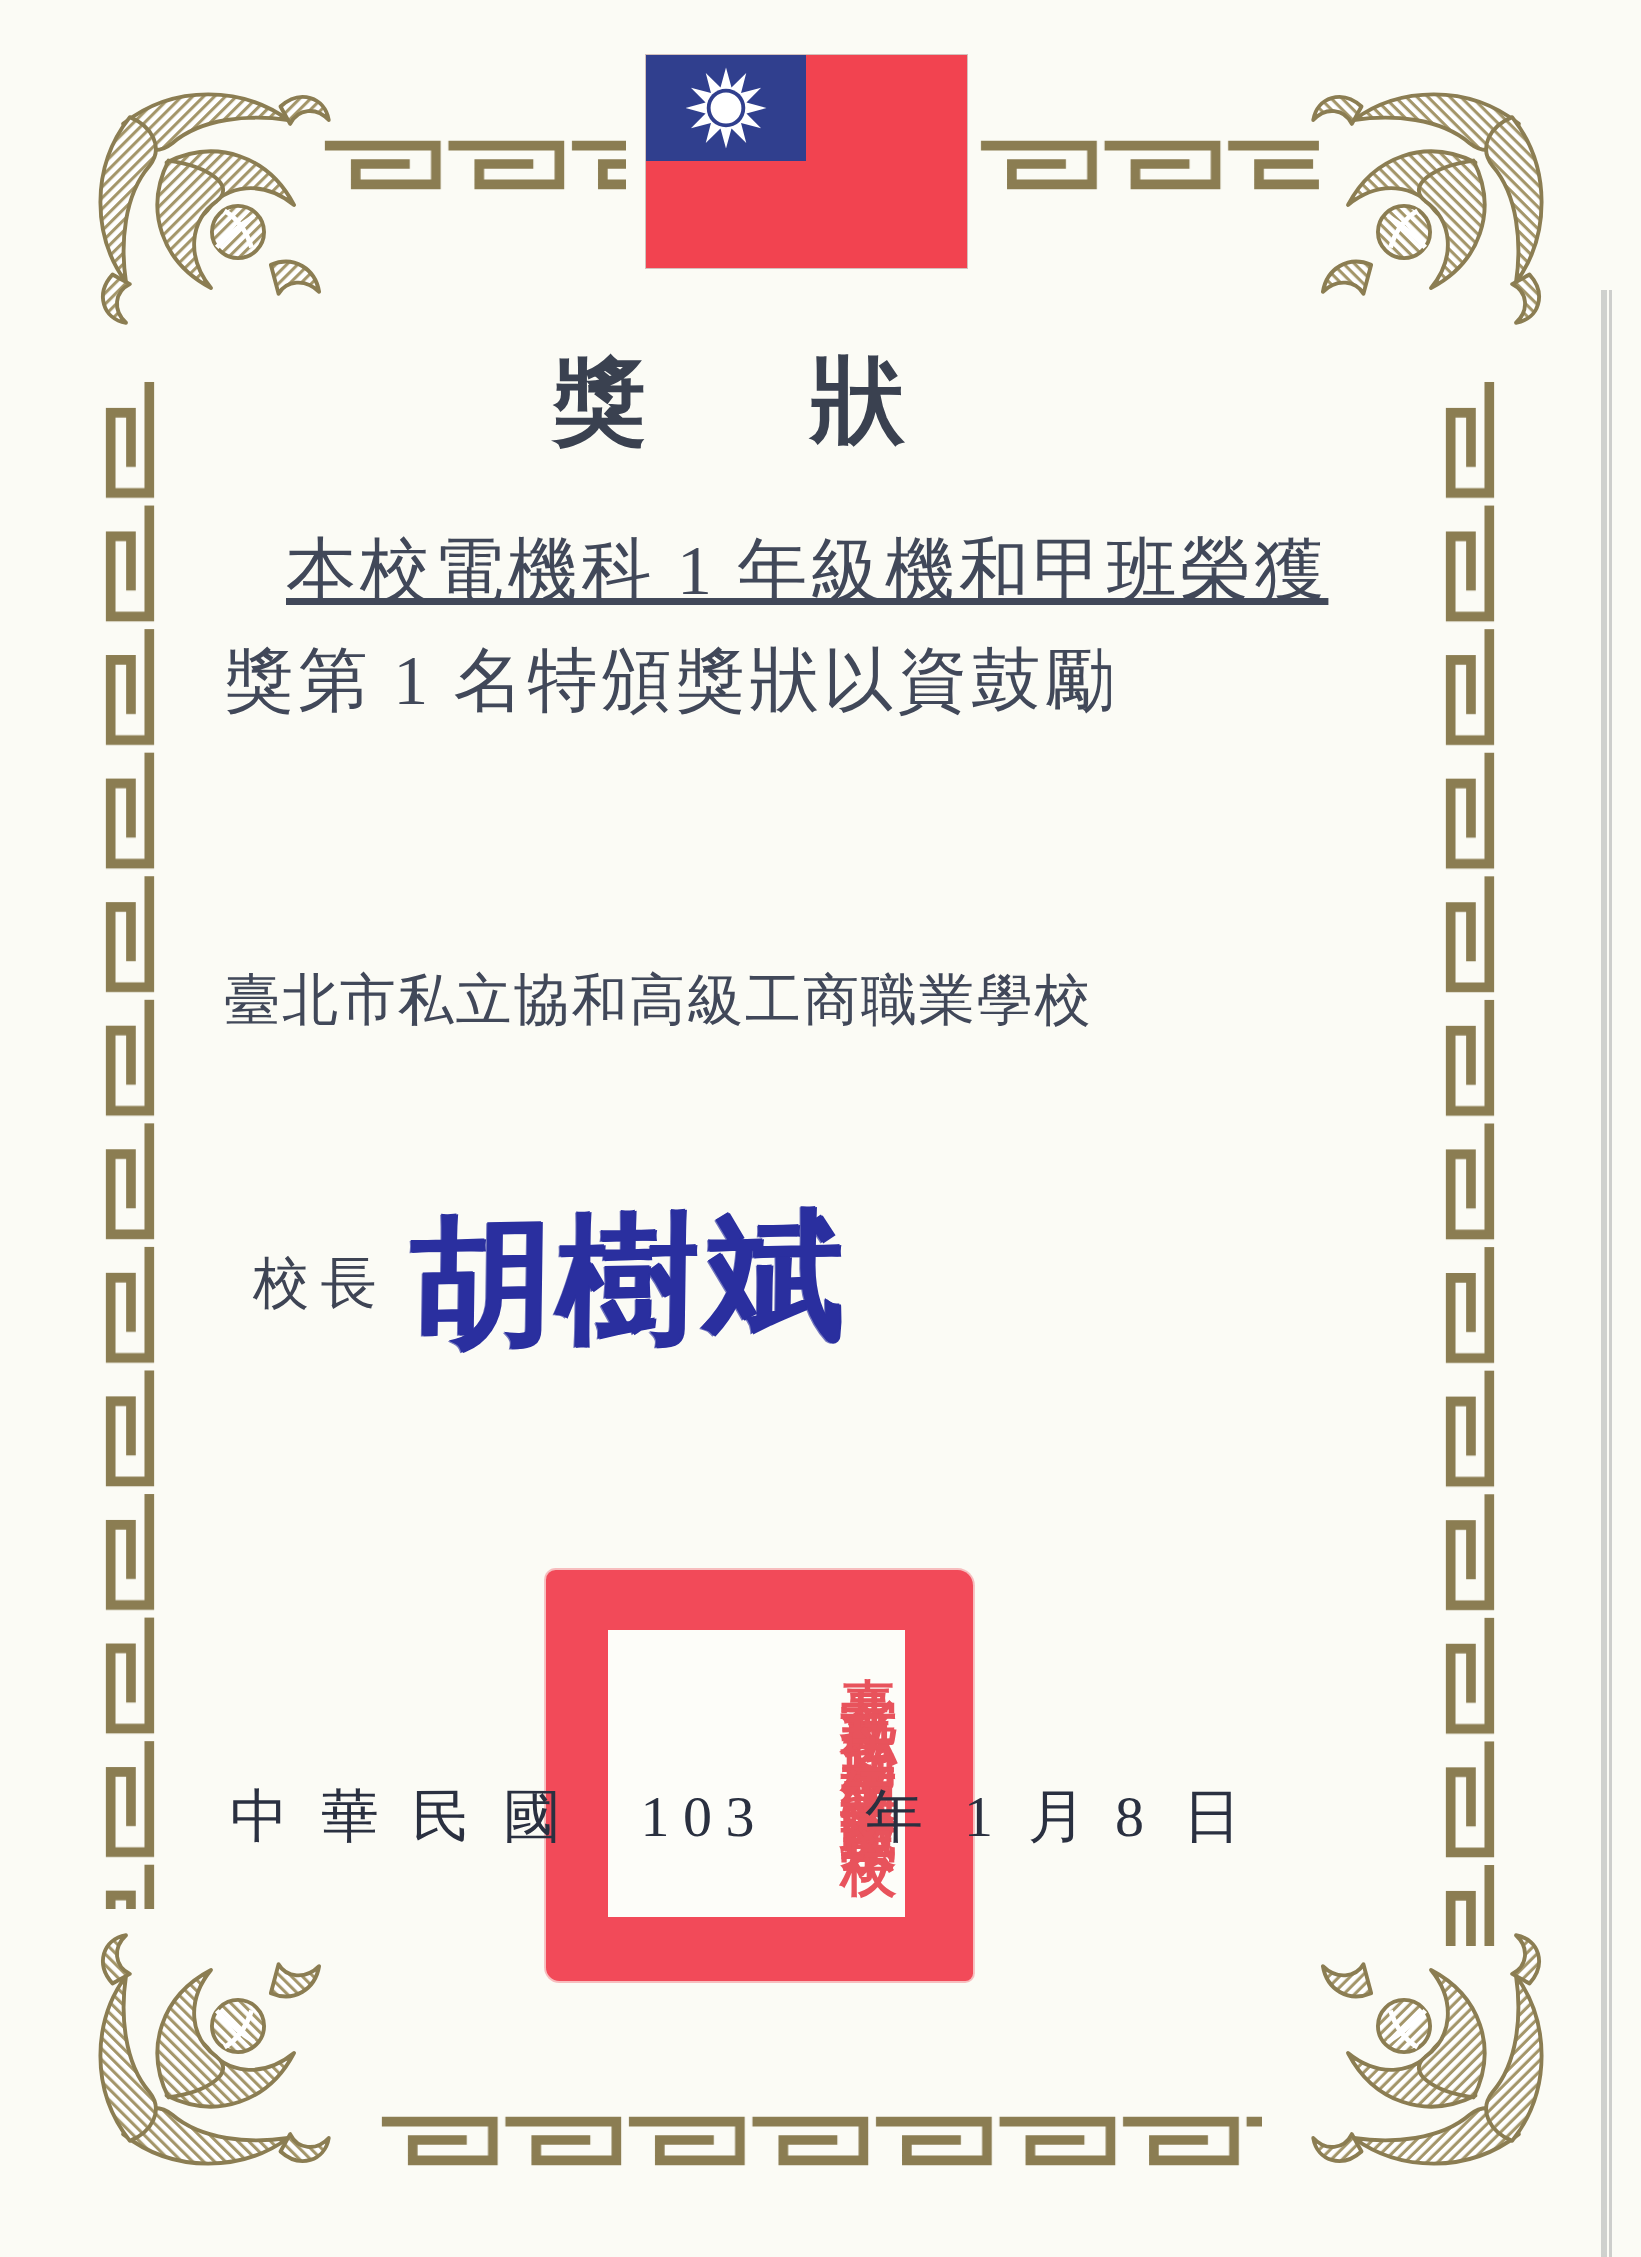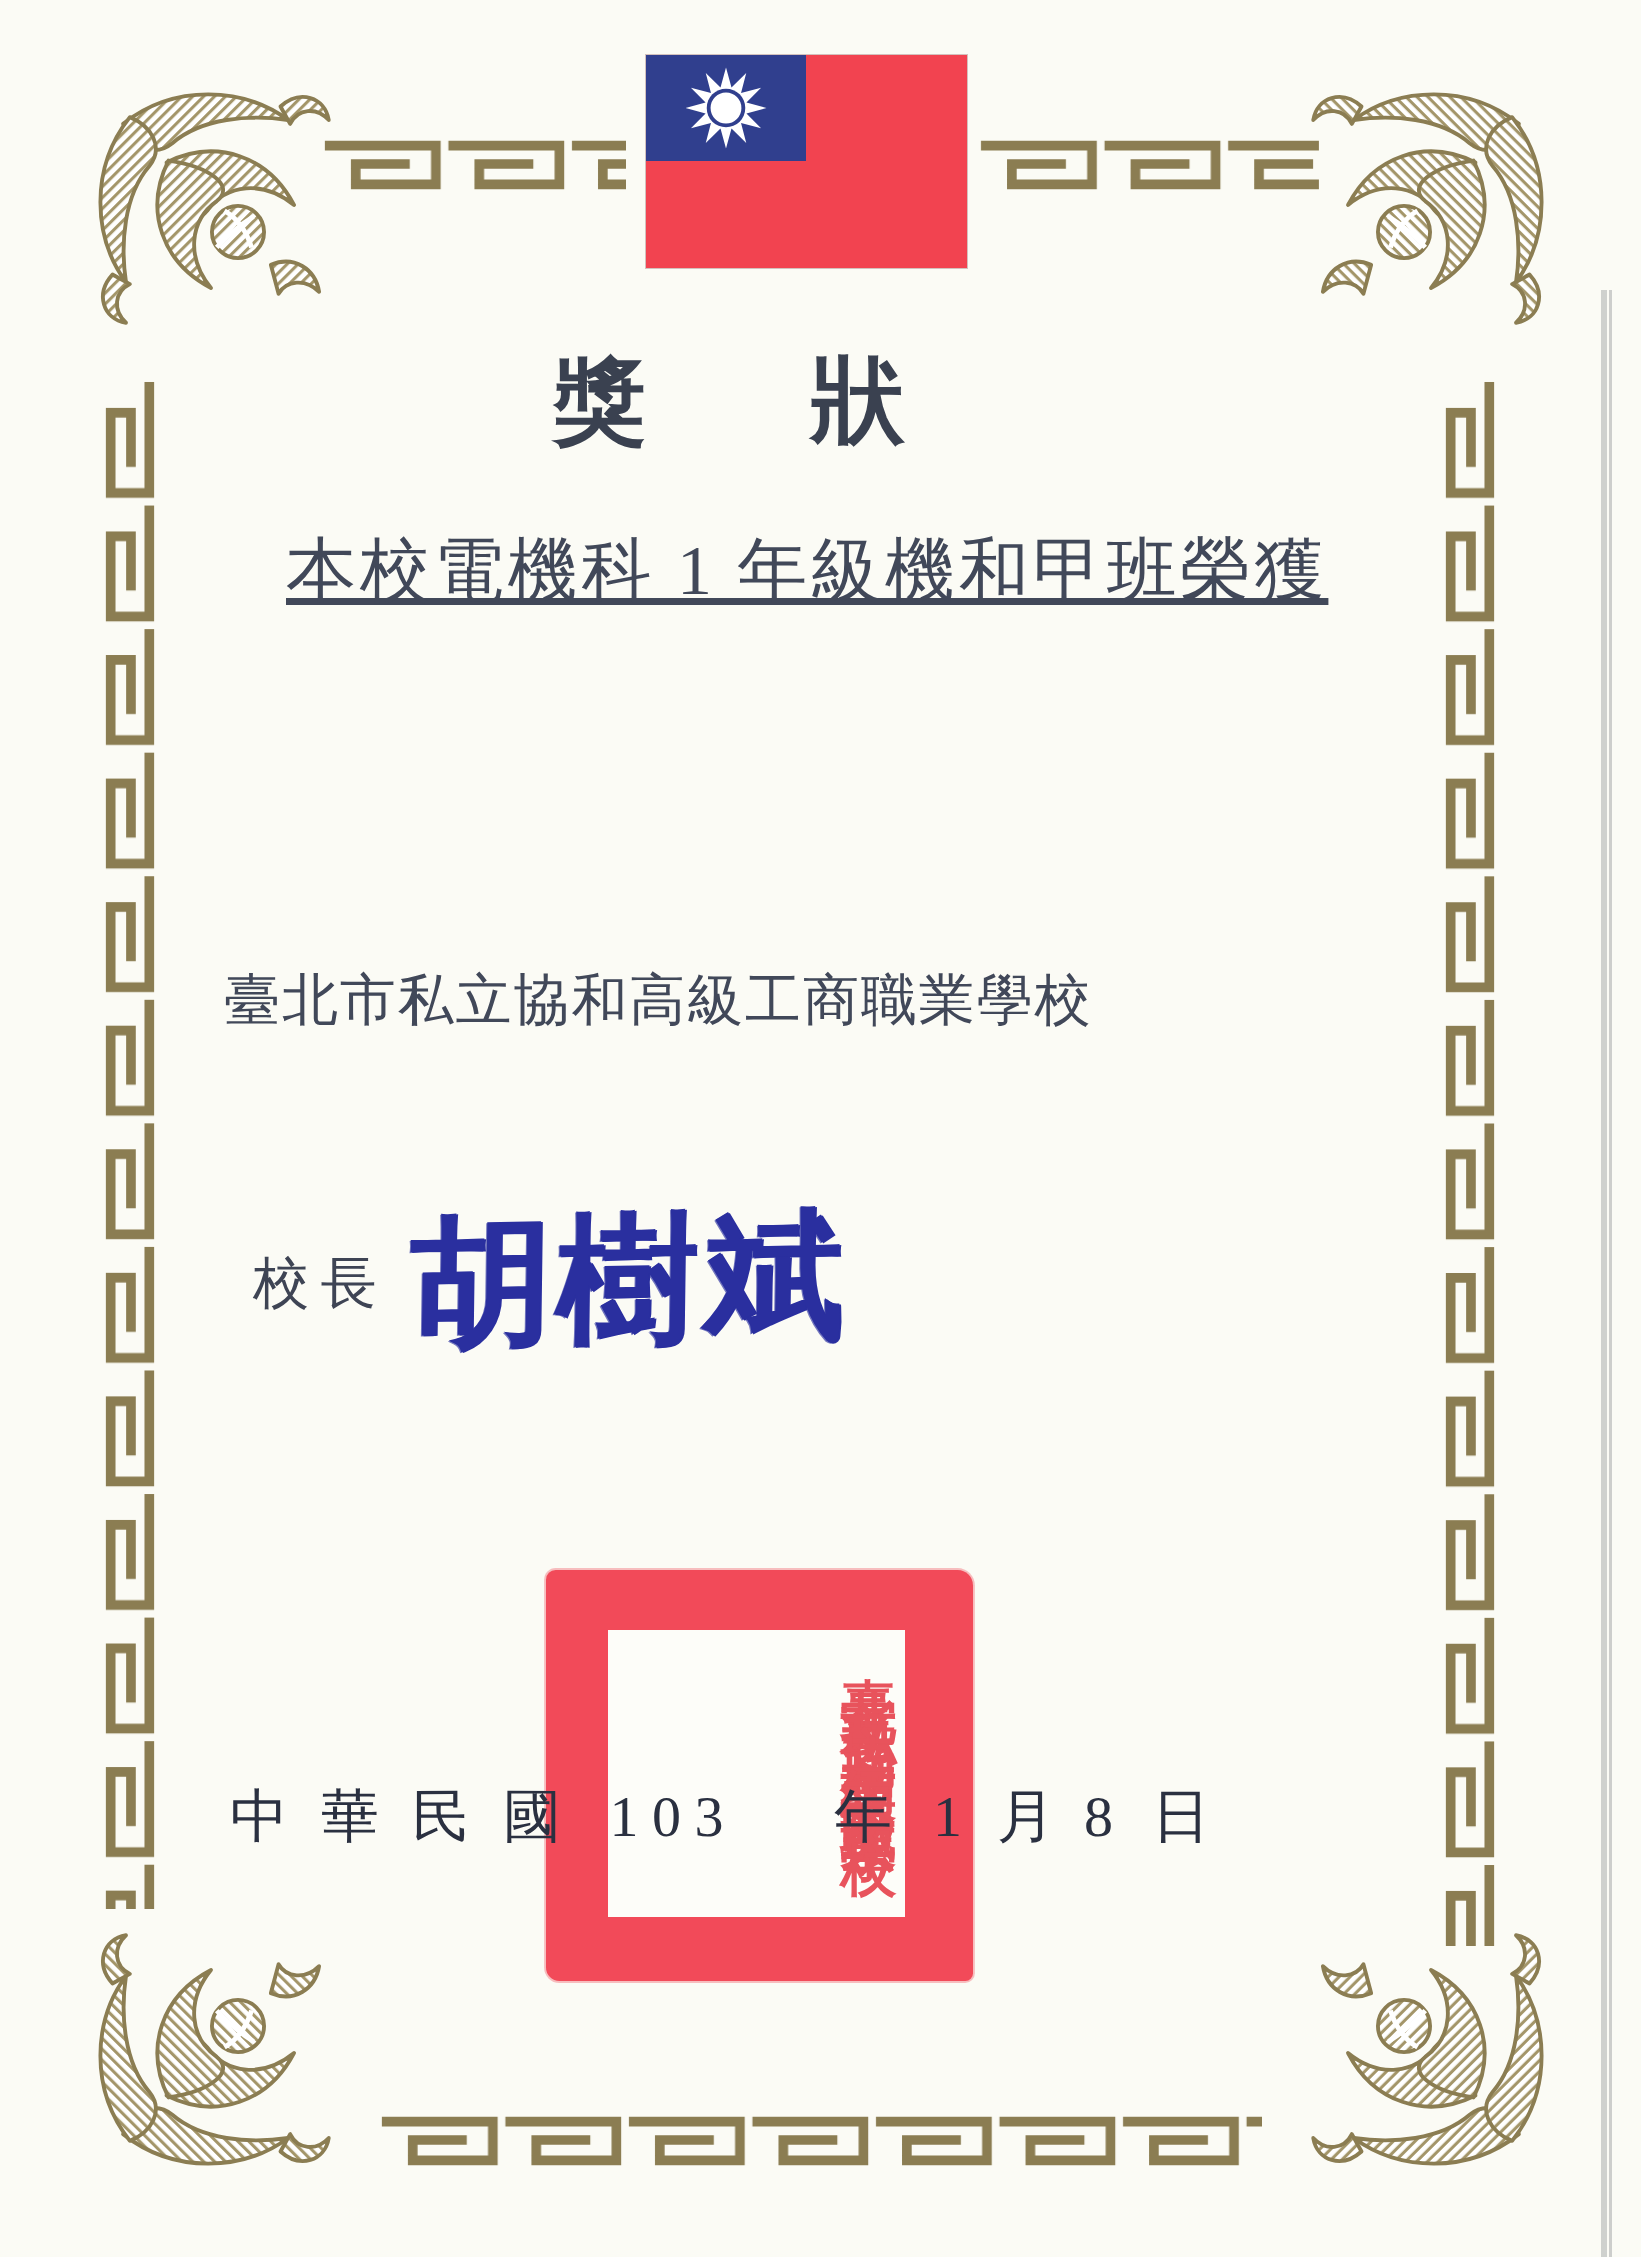--- a/index.html
+++ b/index.html
@@ -46,21 +46,21 @@
           box-shadow:0 0 0 1.9px rgba(242,74,89,.35); }
   .seal-inner { position:absolute; left:62px; top:60px; right:68px; bottom:64px; background:#fdfdf9; overflow:hidden; }
   .seal-text { position:absolute; inset:1.9px 0 1.9px 0; writing-mode:vertical-rl;
                font-size:56px; line-height:73px; letter-spacing:11.6px; font-weight:bold;
                color:#e7454f; opacity:.92; }
 
   
   .date { left:230px; top:1778px; display:flex; align-items:baseline; font-size:58px;
           color:#2a3040; z-index:5; white-space:nowrap;justify-content:center; }
   .date .era { letter-spacing:33px; margin-right:15.4px; }
-  .date .yr  { letter-spacing:13.5px; margin-right:97px; }
+  .date .yr  { letter-spacing:13.5px; margin-right:97px;padding-left:31px; }
   .date .yu  { margin-right:41px; }
   .date .mo  { margin-right:35px; }
   .date .mu  { margin-right:29px; }
   .date .dy  { margin-right:39px; }
 
   
   .scan-line { left:1601px; top:290px; width:5.8px; height:1968px; background:rgba(152,157,160,.45); }
   .scan-line2 { left:1609px; top:290px; width:2.9px; height:1968px; background:rgba(120,124,128,.35); }
 </style>
 </head>
@@ -134,20 +134,21 @@
     </div>
   </div>
 
   <div class="abs title">
     <span>獎</span>
     <span>狀</span>
   </div>
 
   <div class="abs body-text">
     <p class="indent">本校電機科 1 年級機和甲班榮獲</p>
+    <p>獎第 1 名特頒獎狀以資鼓勵</p>
   </div>
 
   <div class="abs school">臺北市私立協和高級工商職業學校</div>
 
   <div class="abs principal-label">校長</div>
   <div class="abs signature">胡樹斌</div>
 
   <div class="abs seal">
     <div class="seal-inner">
       <div class="seal-text">臺北市私立協和高級工商職業學校</div>

